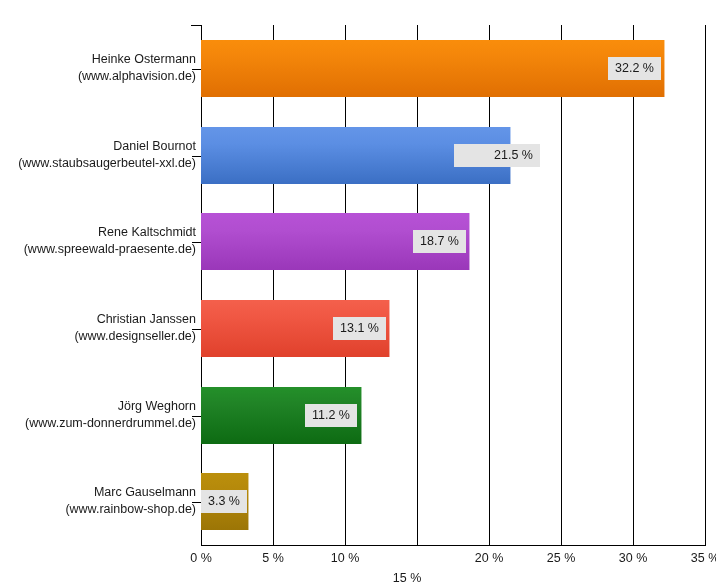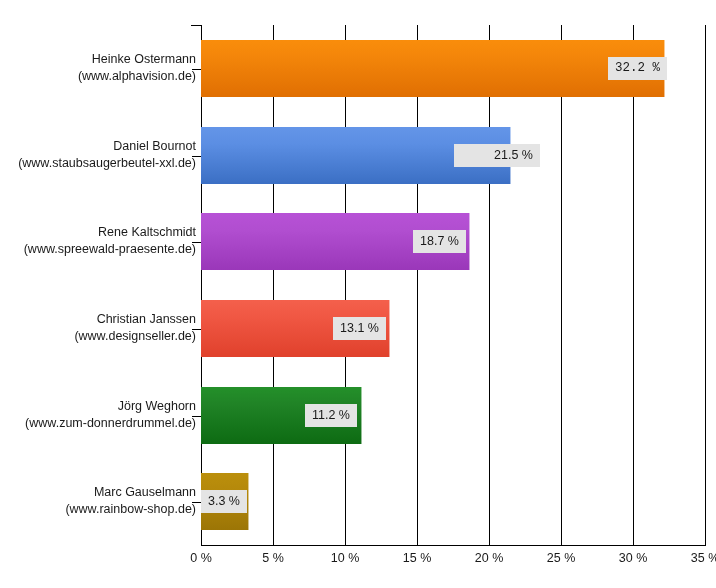--- a/index.html
+++ b/index.html
@@ -180,21 +180,21 @@
   <div id="x-axis"></div>
 
   <div id="plot">
       <div class="gridline" style="left: 72px;"></div>
       <div class="gridline" style="left: 144px;"></div>
       <div class="gridline" style="left: 216px;"></div>
       <div class="gridline" style="left: 288px;"></div>
       <div class="gridline" style="left: 360px;"></div>
       <div class="gridline" style="left: 432px;"></div>
       <div class="gridline" style="left: 504px;"></div>
-      <div class="bar-row" style="top: 15px; height: 57px; font-family: Liberation Mono, monospace;">
+      <div class="bar-row" style="top: 15px; height: 57px;">
         <div class="bar bar-0" style="width: 464px;"></div>
         <div class="value-chip" style="left: 407px; top: 17px;">32.2 %</div>
       </div>
       <div class="bar-row" style="top: 102px; height: 57px;">
         <div class="bar bar-1" style="width: 310px;"></div>
         <div class="value-chip" style="left: 253px; top: 17px; padding-left: 40px;">21.5 %</div>
       </div>
       <div class="bar-row" style="top: 188px; height: 57px; padding-left: 12px;">
         <div class="bar bar-2" style="width: 269px;"></div>
         <div class="value-chip" style="left: 212px; top: 17px;">18.7 %</div>
@@ -214,21 +214,21 @@
     </div>
 
   <div id="xticks">
       <div class="xtick-mark" style="left: 201px;"></div>
       <div class="xtick-label" style="left: 201px;">0 %</div>
       <div class="xtick-mark" style="left: 273px;"></div>
       <div class="xtick-label" style="left: 273px;">5 %</div>
       <div class="xtick-mark" style="left: 345px;"></div>
       <div class="xtick-label" style="left: 345px;">10 %</div>
       <div class="xtick-mark" style="left: 417px;"></div>
-      <div class="xtick-label" style="left: 417px;">15 %</div>
+      <div class="xtick-label" style="left: 407px; margin-top: 20px;">15 %</div>
       <div class="xtick-mark" style="left: 489px;"></div>
       <div class="xtick-label" style="left: 489px;">20 %</div>
       <div class="xtick-mark" style="left: 561px;"></div>
       <div class="xtick-label" style="left: 561px;">25 %</div>
       <div class="xtick-mark" style="left: 633px;"></div>
       <div class="xtick-label" style="left: 633px;">30 %</div>
       <div class="xtick-mark" style="left: 705px;"></div>
       <div class="xtick-label" style="left: 705px;">35 %</div>
     </div>
 

